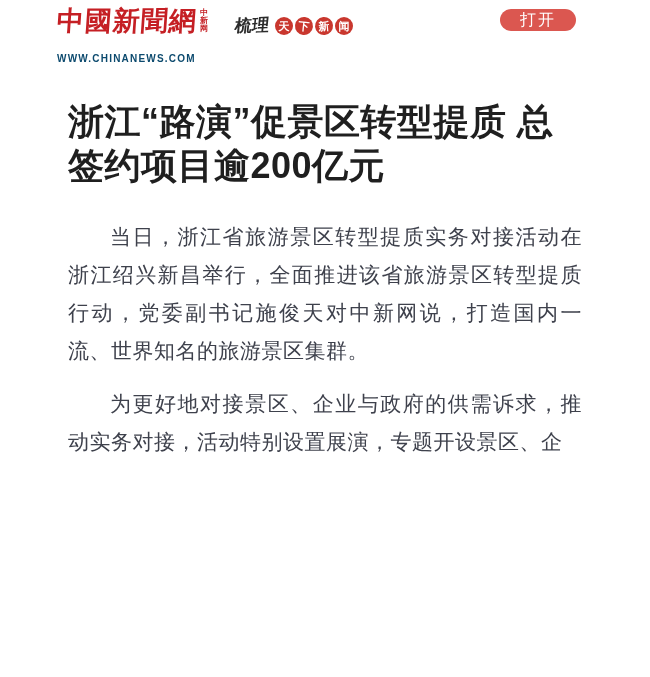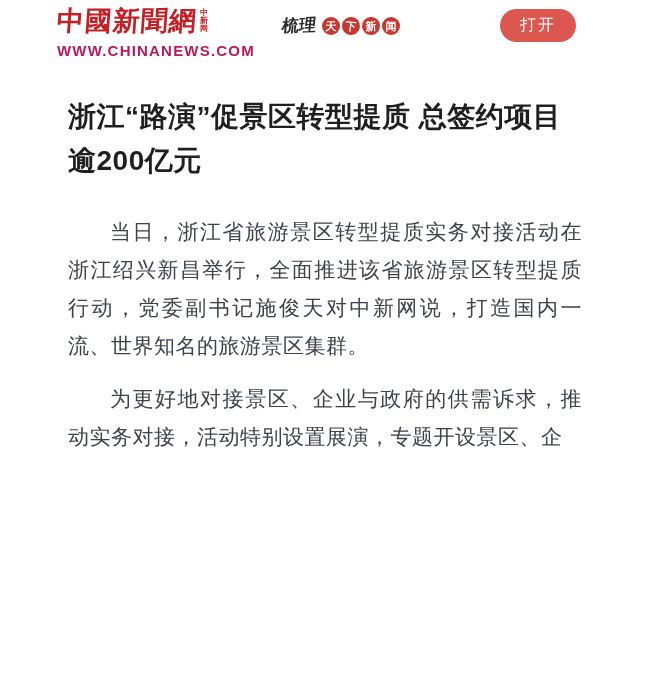--- a/index.html
+++ b/index.html
@@ -39,25 +39,25 @@
     display: flex;
     flex-direction: column;
     margin-left: 3px;
     margin-top: 2px;
     font-size: 8px;
     line-height: 8px;
     color: #c51f24;
     font-weight: 700;
   }
   .logo-url {
-    font-size: 15px;
+    font-size: 10px;
     letter-spacing: 1.2px;
-    color: #be185d;
+    color: #0c4a6e;
     font-weight: 700;
-    margin-top: 7px;
+    margin-top: 18px;
   }
 
   .slogan {
     display: flex;
     align-items: center;
     margin-left: 27px;
     margin-top: 7px;
   }
   .slogan-prefix {
     font-family: "DejaVu Serif", serif;
@@ -79,39 +79,39 @@
     text-align: center;
     margin-left: 2px;
     font-weight: 700;
   }
   .seal:nth-child(2) { transform: rotate(6deg); }
   .seal:nth-child(3) { transform: rotate(-5deg); }
 
   .open-btn {
     flex: none;
     width: 76px;
-    height: 33px;
+    height: 22px;
     border: none;
     border-radius: 17px;
     background: #db5750;
     color: #ffffff;
     font-size: 16px;
     font-weight: 500;
     letter-spacing: 2px;
     cursor: pointer;
     margin-top: 2px;
     font-family: "Liberation Sans", sans-serif;
   }
 
   
   .article { padding: 0 68px; }
 
   .article-title {
     margin-top: 36px;
-    font-size: 28px;
+    font-size: 36px;
     line-height: 44px;
     font-weight: 700;
     color: #1f1f1f;
     letter-spacing: 0.5px;
   }
 
   .meta-row {
     display: flex;
     align-items: center;
     margin-top: 14px;

